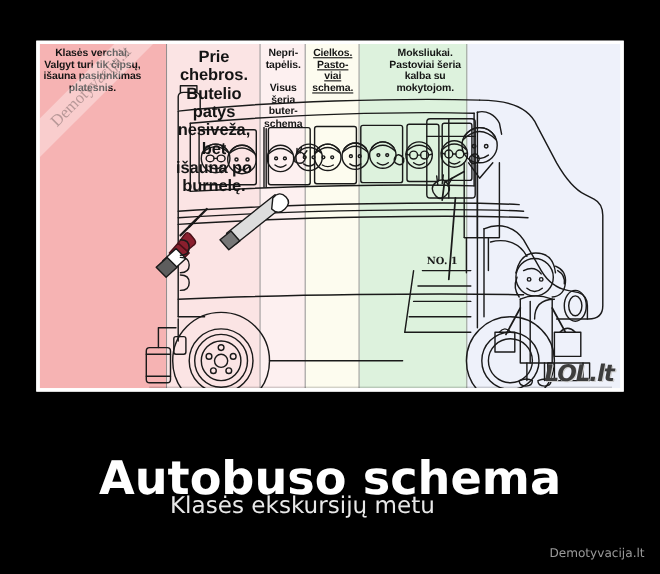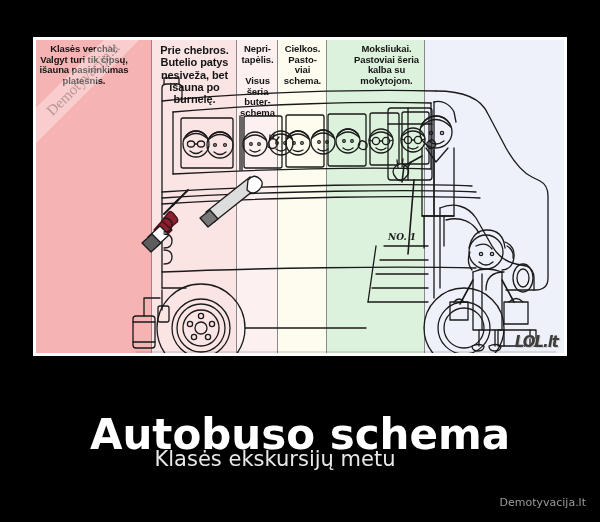--- a/index.html
+++ b/index.html
@@ -66,32 +66,31 @@
     letter-spacing: -0.1px;
   }
 
   
   #bus-layer {
     position: absolute;
     left: 0; top: 0;
     width: 528px;
     height: 313px;
     pointer-events: none;
-    font-style: italic;
   }
   #bus-layer svg { display: block; }
 
   
   #lol-logo {
     position: absolute;
     right: 6px;
     bottom: 2px;
     font-family: "DejaVu Sans", sans-serif;
     font-weight: bold;
-    font-size: 15px;
+    font-size: 21px;
     font-style: italic;
     color: #3d3d3d;
     letter-spacing: -1px;
     text-shadow: 1px 1px 0 #cfcfcf;
   }
 
   
   #watermark {
     position: absolute;
     left: -16px;
@@ -451,37 +450,37 @@
         </svg>
       </div>
 
       <div id="captions">
           <div class="caption" style="left: 0px; width: 96px; font-size: 9.5px;">
             <div>Klasės verchai.</div>
             <div>Valgyt turi tik čipsų,</div>
             <div>išauna pasirinkimas</div>
             <div>platesnis.</div>
           </div>
-          <div class="caption" style="left: 116px; width: 85px; font-size: 11px;">
+          <div class="caption" style="left: 116px; width: 85px; font-size: 15px;">
             <div>Prie chebros.</div>
             <div>Butelio patys</div>
             <div>nesiveža, bet</div>
             <div>išauna po</div>
             <div>burnelę.</div>
           </div>
           <div class="caption" style="left: 201px; width: 41px; font-size: 9.5px;">
             <div>Nepri-</div>
             <div>tapėlis.</div>
             <div>&nbsp;</div>
             <div>Visus</div>
             <div>šeria</div>
             <div>buter-</div>
             <div>schema</div>
           </div>
-          <div class="caption" style="left: 242px; width: 49px; font-size: 9.5px;">
+          <div class="caption" style="left: 242px; width: 49px; font-size: 9.5px; text-decoration: underline;">
             <div>Cielkos.</div>
             <div>Pasto-</div>
             <div>viai</div>
             <div>schema.</div>
           </div>
           <div class="caption" style="left: 291px; width: 119px; font-size: 9.5px;">
             <div>Moksliukai.</div>
             <div>Pastoviai šeria</div>
             <div>kalba su</div>
             <div>mokytojom.</div>

